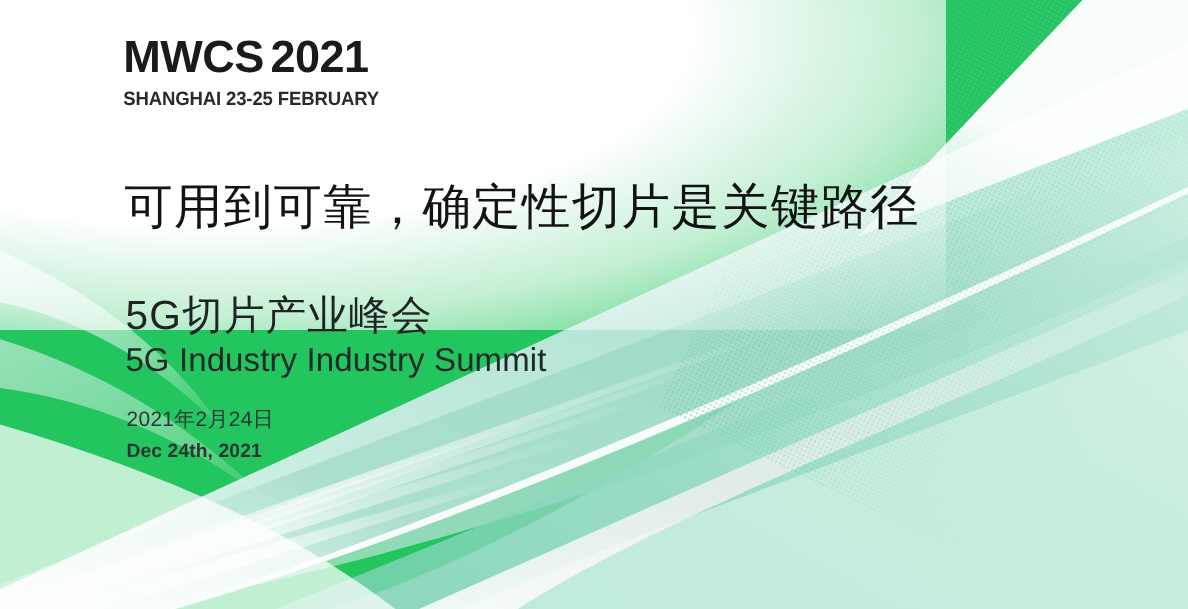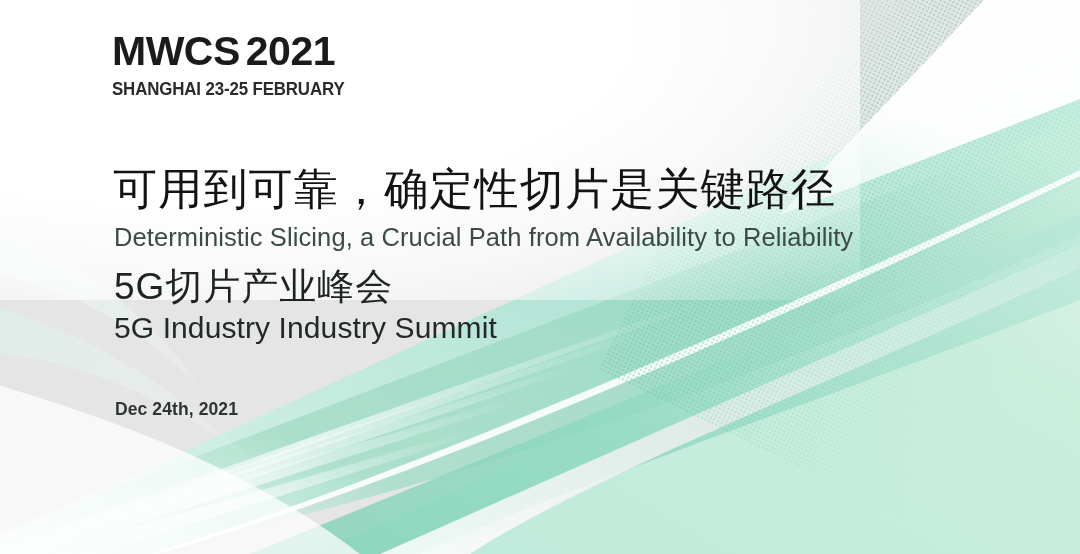--- a/index.html
+++ b/index.html
@@ -10,21 +10,21 @@
     overflow:hidden;
     position:relative;
   }
 
   #banner {
     position:absolute;
     inset:0;
     width:1080px;
     height:554px;
     overflow:hidden;
-    background:#e5e5e5;
+    background:#22c55e;
   }
 
   
   .bg-layer { position:absolute; inset:0; width:100%; height:100%; }
   #bg-svg { position:absolute; left:0; top:0; }
 
   
   #dot-texture {
     position:absolute;
     right:-40px;
@@ -224,21 +224,21 @@
   <div id="top-glow"></div>
 
   <div id="content">
 
     <div id="logo-block">
       <div id="logo-wordmark"><span class="mwcs">MWCS</span><span class="year">2021</span></div>
       <div id="logo-sub">SHANGHAI 23-25 FEBRUARY</div>
     </div>
 
     <div id="headline-cn">可用到可靠，确定性切片是关键路径</div>
-    <div id="headline-en">Deterministic Slicing, a Crucial Path from Availability to Reliability</div>
 
     <div id="summit-cn">5G切片产业峰会</div>
     <div id="summit-en">5G Industry Industry Summit</div>
 
+    <div id="date-cn">2021年2月24日</div>
     <div id="date-en">Dec 24th, 2021</div>
 
   </div>
 </div>
 
 </body></html>

